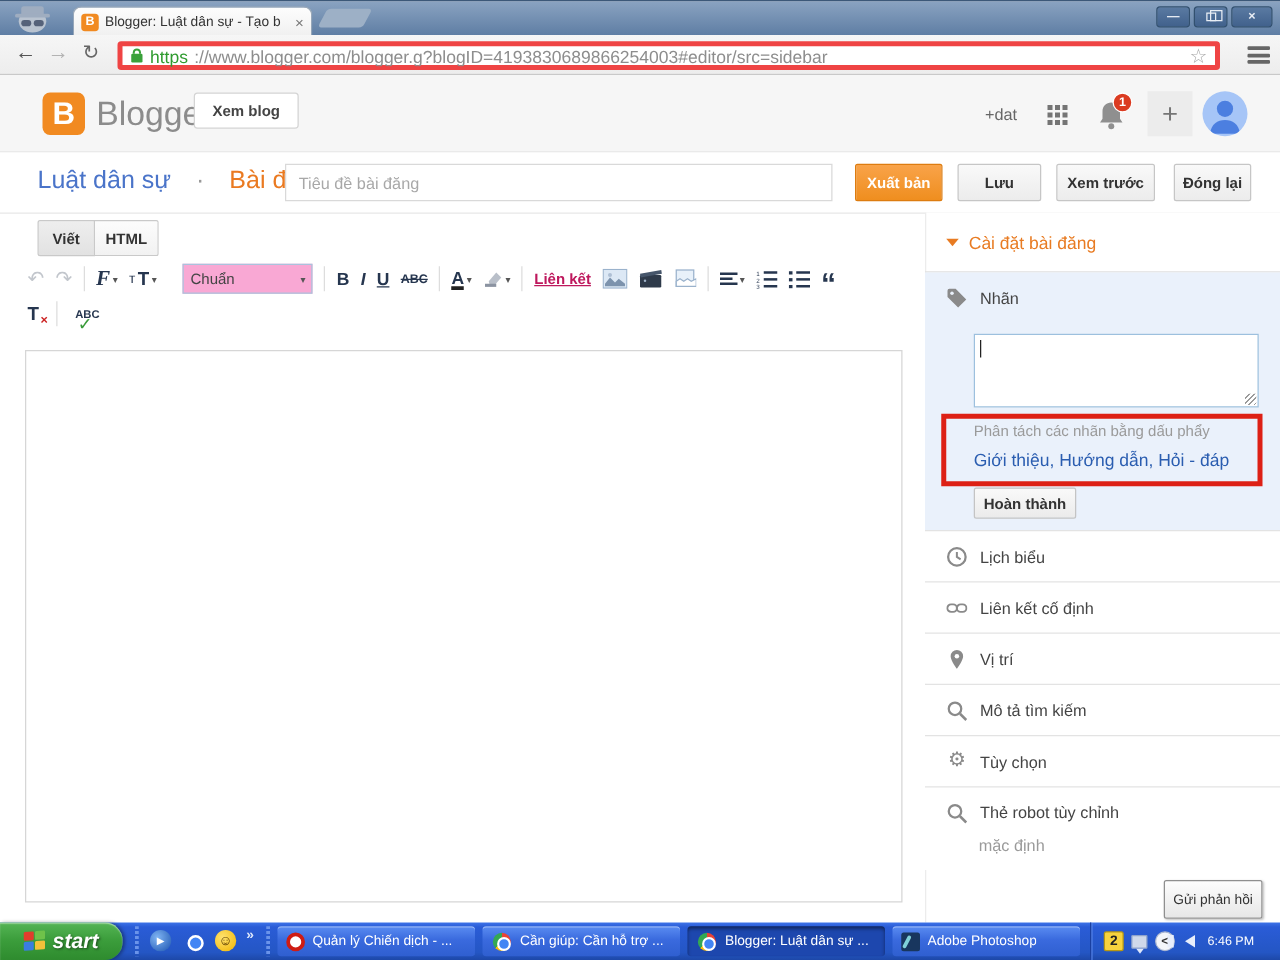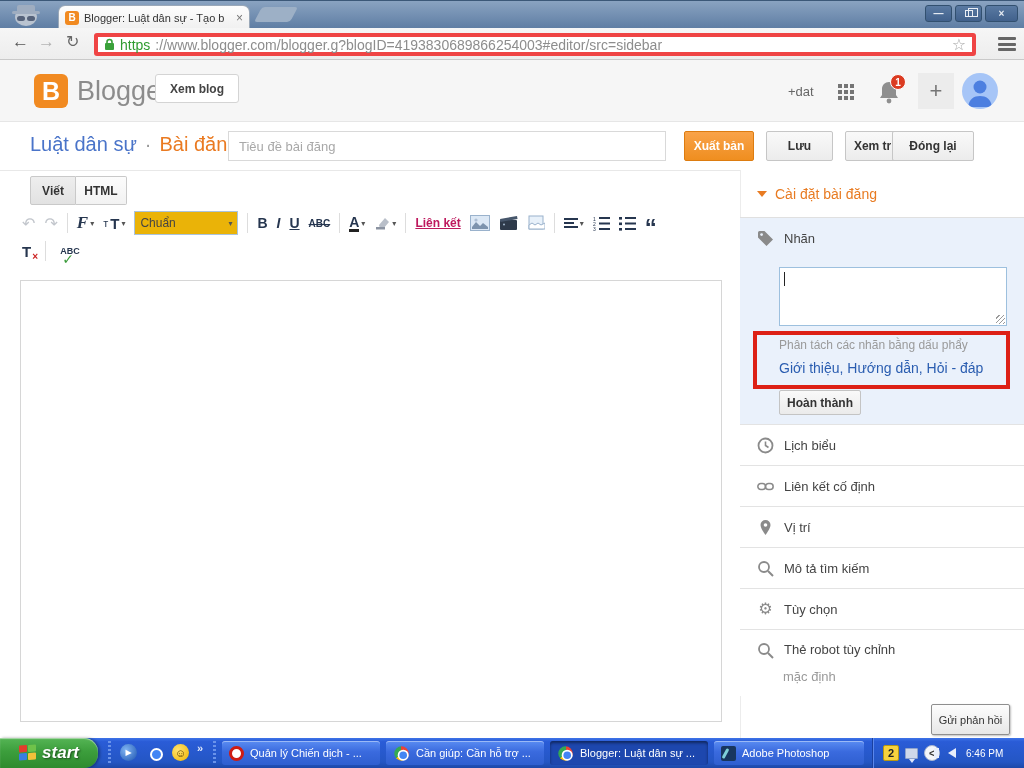--- a/index.html
+++ b/index.html
@@ -58,54 +58,54 @@
   #grid-icon i { background:#757575; }
   #bell-wrap { left:876px; top:80px; width:26px; height:24px; }
   #bell-badge { left:890px; top:74px; width:16px; height:16px; background:#db3b21; border-radius:50%;
     color:#fff; font-size:10px; font-weight:bold; display:flex; align-items:center; justify-content:center; border:1px solid #fff; }
   #plus-btn { left:918px; top:73px; width:36px; height:36px; background:#ececec; color:#757575;
     font-size:22px; display:flex; align-items:center; justify-content:center; }
   #avatar { left:962px; top:73px; width:36px; height:36px; border-radius:50%; background:#a6c5f7; overflow:hidden; }
 
   
   #editorbar { left:0; top:122px; width:1024px; height:48px; background:#fff; }
-  #crumb { left:30px; top:133px; font-size:20px; display:flex; gap:8px; align-items:baseline; }
+  #crumb { left:30px; top:133px; font-size:20px; display:flex; gap:20px; align-items:baseline; }
   #blogname { color:#4a74c9; }
   #crumb-dot { color:#999; }
   #pagetype { color:#ea7a21; }
   #title-input { left:228px; top:131px; width:438px; height:30px; border:1px solid #d9d9d9;
     font-size:13px; padding:0 10px; color:#333; font-family:inherit; }
   #title-input::placeholder { color:#a8a8a8; }
   .topbtn { top:131px; height:30px; font-size:12px; font-weight:bold; border-radius:2px;
     display:flex; align-items:center; justify-content:center; }
   #btn-publish { left:684px; width:70px; background:linear-gradient(#f9a349,#ef8e1f); border:1px solid #dd7c10; color:#fff; }
   .graybtn { background:linear-gradient(#f9f9f9,#ececec); border:1px solid #c6c6c6; color:#333; }
   #btn-save { left:766px; width:67px; }
   #btn-preview { left:845px; width:79px; }
-  #btn-close2 { left:892px; width:82px; }
+  #btn-close2 { left:939px; width:62px; }
   #hr-top { left:0; top:170px; width:1024px; height:1px; background:#e8e8e8; }
 
   
   #tab-compose { left:30px; top:176px; width:46px; height:29px; background:linear-gradient(#eee,#e2e2e2);
     border:1px solid #c9c9c9; border-radius:2px 0 0 2px; font-size:12px; font-weight:bold; color:#333;
     display:flex; align-items:center; justify-content:center; }
   #tab-html { left:76px; top:176px; width:51px; height:29px; background:linear-gradient(#fcfcfc,#f2f2f2);
     border:1px solid #c9c9c9; border-left:none; border-radius:0 2px 2px 0; font-size:12px; font-weight:bold;
     color:#333; display:flex; align-items:center; justify-content:center; }
   #toolbar { left:22px; top:208px; width:716px; height:30px; display:flex; align-items:center; gap:9px; }
   #toolbar2 { left:22px; top:238px; width:200px; height:26px; display:flex; align-items:center; gap:14px; }
   .tsep { width:1px; height:20px; background:#ddd; }
   .tbtn { font-size:14px; color:#26364f; display:flex; align-items:center; gap:2px; }
   .caret { font-size:8px; color:#555; }
   .dim { color:#c2c6cc; font-size:16px; }
   #font-btn em { font-family:"Liberation Serif","DejaVu Serif",serif; font-style:italic; font-size:17px; font-weight:bold; }
   #size-btn b { font-size:15px; }
   #size-btn .small-t { font-size:11px; }
-  #style-select { width:104px; height:24px; border:1px solid #aac3dd; background:#eab308; font-size:12px;
-    color:#444; display:flex; align-items:center; justify-content:space-between; padding:0 5px; }
+  #style-select { width:104px; height:24px; border:1px solid #aac3dd; background:#f9a8d4; font-size:12px;
+    color:#444; display:flex; align-items:center; justify-content:space-between; padding:0 5px;margin-left:12px; }
   .fmt { font-weight:bold; font-size:14px; color:#26364f; }
   #underline-btn { text-decoration:underline; }
   #strike-btn { font-size:10px; font-weight:bold; text-decoration:line-through; }
   #color-btn b { border-bottom:3px solid #222; line-height:1; font-size:14px; }
   #link-btn { color:#be185d; font-weight:bold; font-size:12px; text-decoration:underline; }
   .align-bars { display:flex; flex-direction:column; gap:2px; }
   .align-bars i { width:14px; height:2px; background:#26364f; }
   .align-bars i:nth-child(2) { width:10px; }
   #quote-btn { font-size:24px; font-weight:bold; color:#26364f; line-height:10px; padding-top:10px; }
   #clear-btn { font-size:15px; font-weight:bold; color:#26364f; position:relative; }

